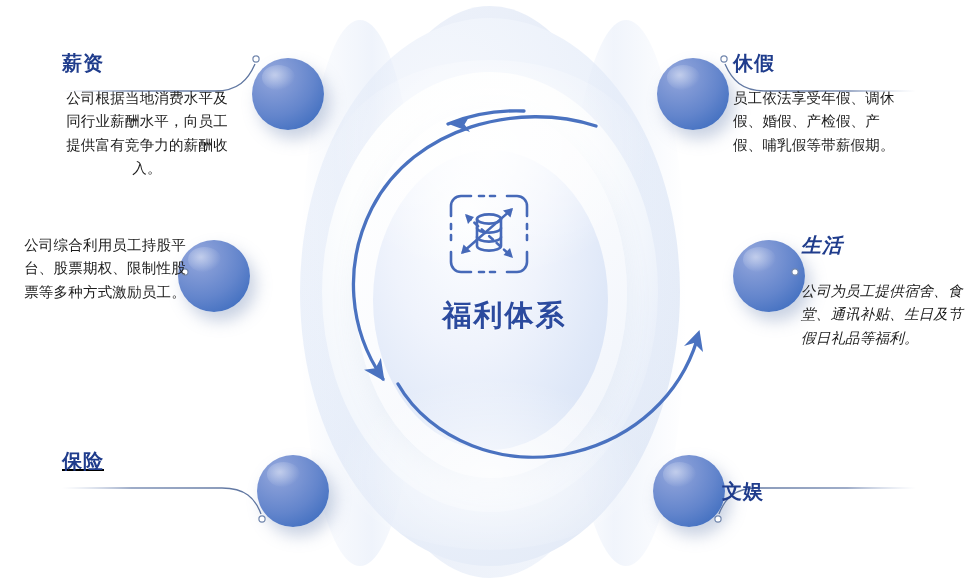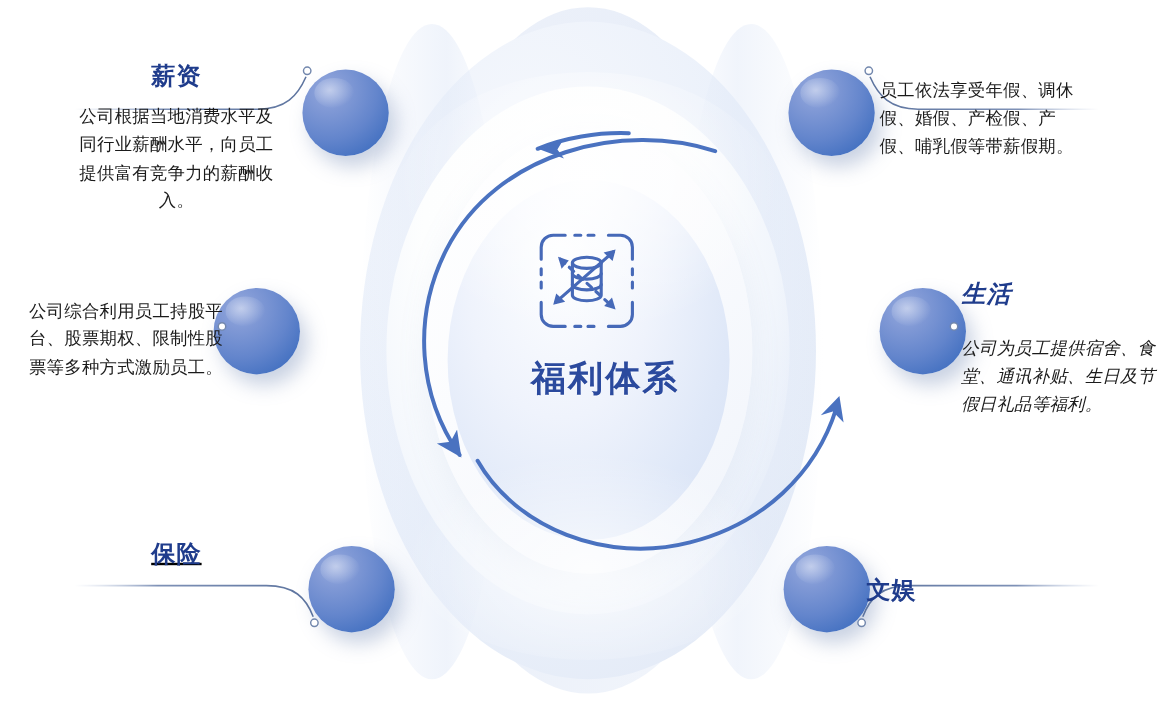--- a/index.html
+++ b/index.html
@@ -90,21 +90,21 @@
   
   .item{position:absolute;}
   .item .heading{
     font-size:20px;font-weight:bold;color:#1f3c8c;letter-spacing:1px;line-height:1.1;
     white-space:nowrap;
   }
   .item .desc{
     font-size:14.5px;color:#1b1b1b;line-height:1.62;letter-spacing:.2px;
   }
   .item.right .heading,.item.right .desc{text-align:left;}
-  .item.left .heading{text-align:center;}
+  .item.left .heading{text-align:left;}
   .item.left .desc{text-align:center;}
 
   .connector{position:absolute;pointer-events:none;overflow:visible;}
 </style>
 </head>
 <body>
 
 <div id="stage">
 
   <div class="bg-layer">
@@ -209,25 +209,26 @@
     <path d="M 916,488 H 758 C 735,488 725,498 719,514" fill="none" stroke="url(#fadeR)" stroke-width="1.3"></path>
     <circle cx="718" cy="519" r="3.1" fill="#ffffff" stroke="#7287ad" stroke-width="1.2"></circle>
   </svg>
 
   <div class="item left" style="left:62px;top:52px;width:170px;">
     <div class="heading">薪资</div>
     <div class="desc" style="margin-top:13px;">公司根据当地消费水平及同行业薪酬水平，向员工提供富有竞争力的薪酬收入。</div>
   </div>
 
   <div class="item right" style="left:733px;top:52px;width:172px;">
+    <div class="heading">休假</div>
     <div class="desc" style="margin-top:13px;">员工依法享受年假、调休假、婚假、产检假、产假、哺乳假等带薪假期。</div>
   </div>
 
   <div class="item left" style="left:18px;top:234px;width:174px;">
-    <div class="desc" style="margin-top:16px;font-family:Liberation Mono, monospace;">公司综合利用员工持股平台、股票期权、限制性股票等多种方式激励员工。</div>
+    <div class="desc" style="">公司综合利用员工持股平台、股票期权、限制性股票等多种方式激励员工。</div>
   </div>
 
   <div class="item right" style="left:801px;top:234px;width:168px;font-style:italic;">
     <div class="heading">生活</div>
     <div class="desc" style="margin-top:24px;">公司为员工提供宿舍、食堂、通讯补贴、生日及节假日礼品等福利。</div>
   </div>
 
   <div class="item left" style="left:62px;top:450px;width:170px;text-decoration:underline;">
     <div class="heading">保险</div>
   </div>

